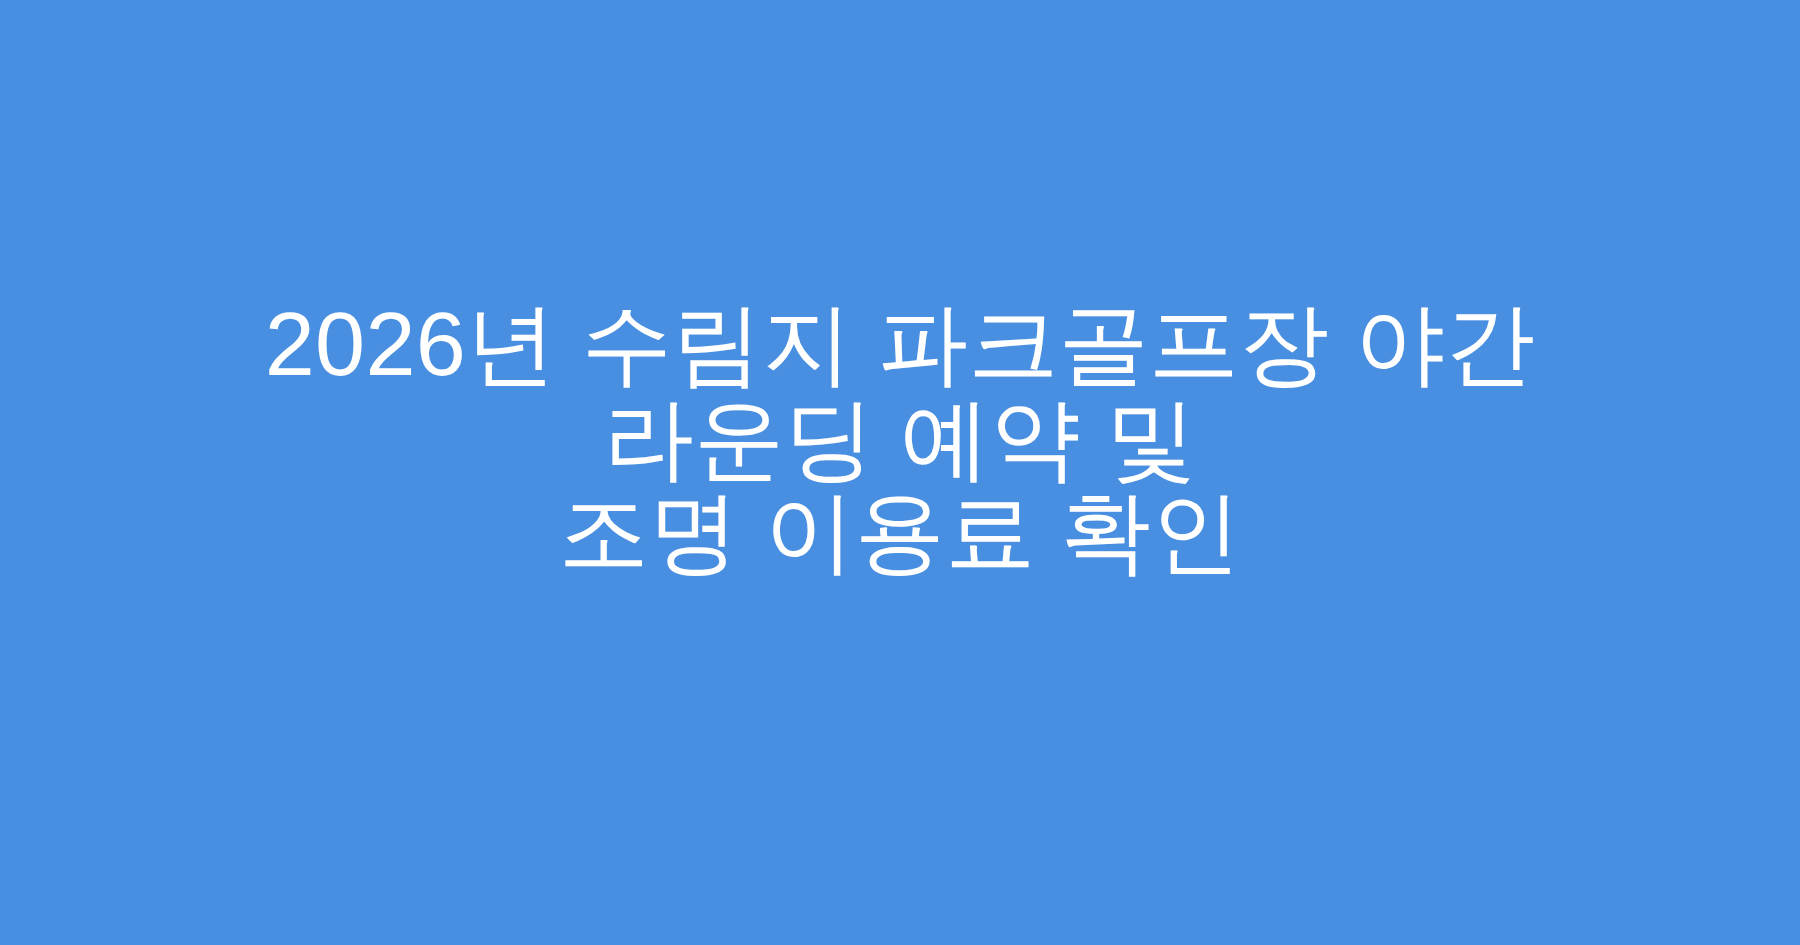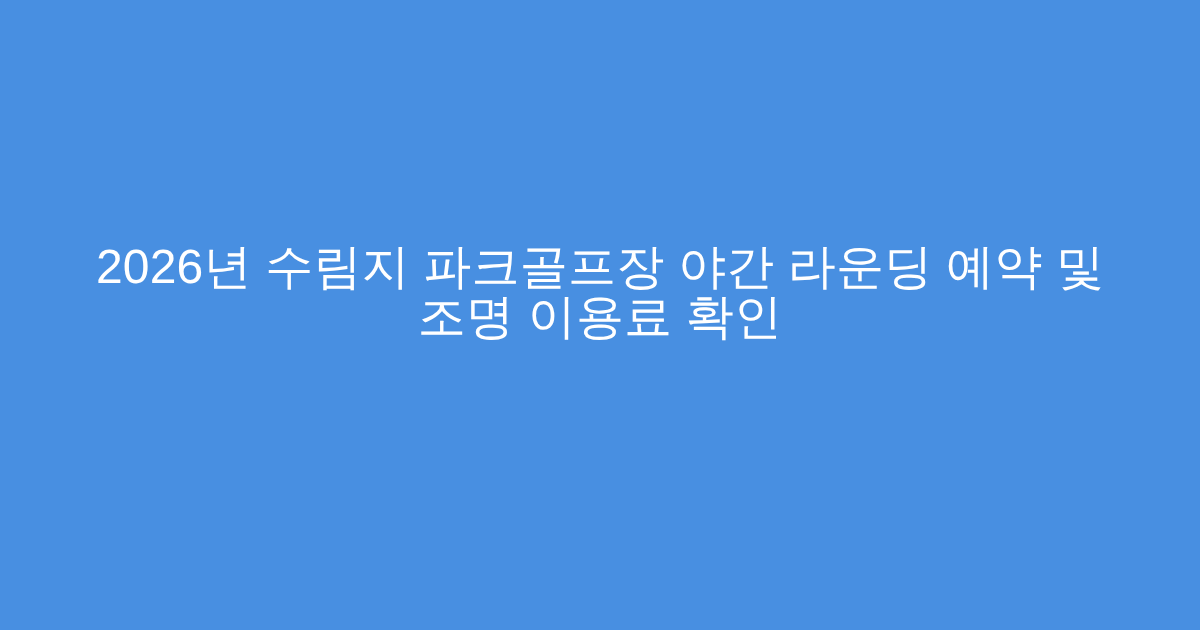--- a/index.html
+++ b/index.html
@@ -32,21 +32,21 @@
     padding: 0 0 44px 0;   
     box-sizing: border-box;
     text-align: center;
   }
 
   #title {
     margin: 0;
     padding: 0;
     color: #ffffff;
     font-family: "Liberation Sans", "DejaVu Sans", sans-serif;
-    font-size: 48px;
+    font-size: 60px;
     font-weight: 400;
     line-height: 1.04;
     letter-spacing: 0.2px;
     word-break: keep-all;
     white-space: pre-line;
     text-rendering: geometricPrecision;
   }
 </style>
 </head>
 <body>

